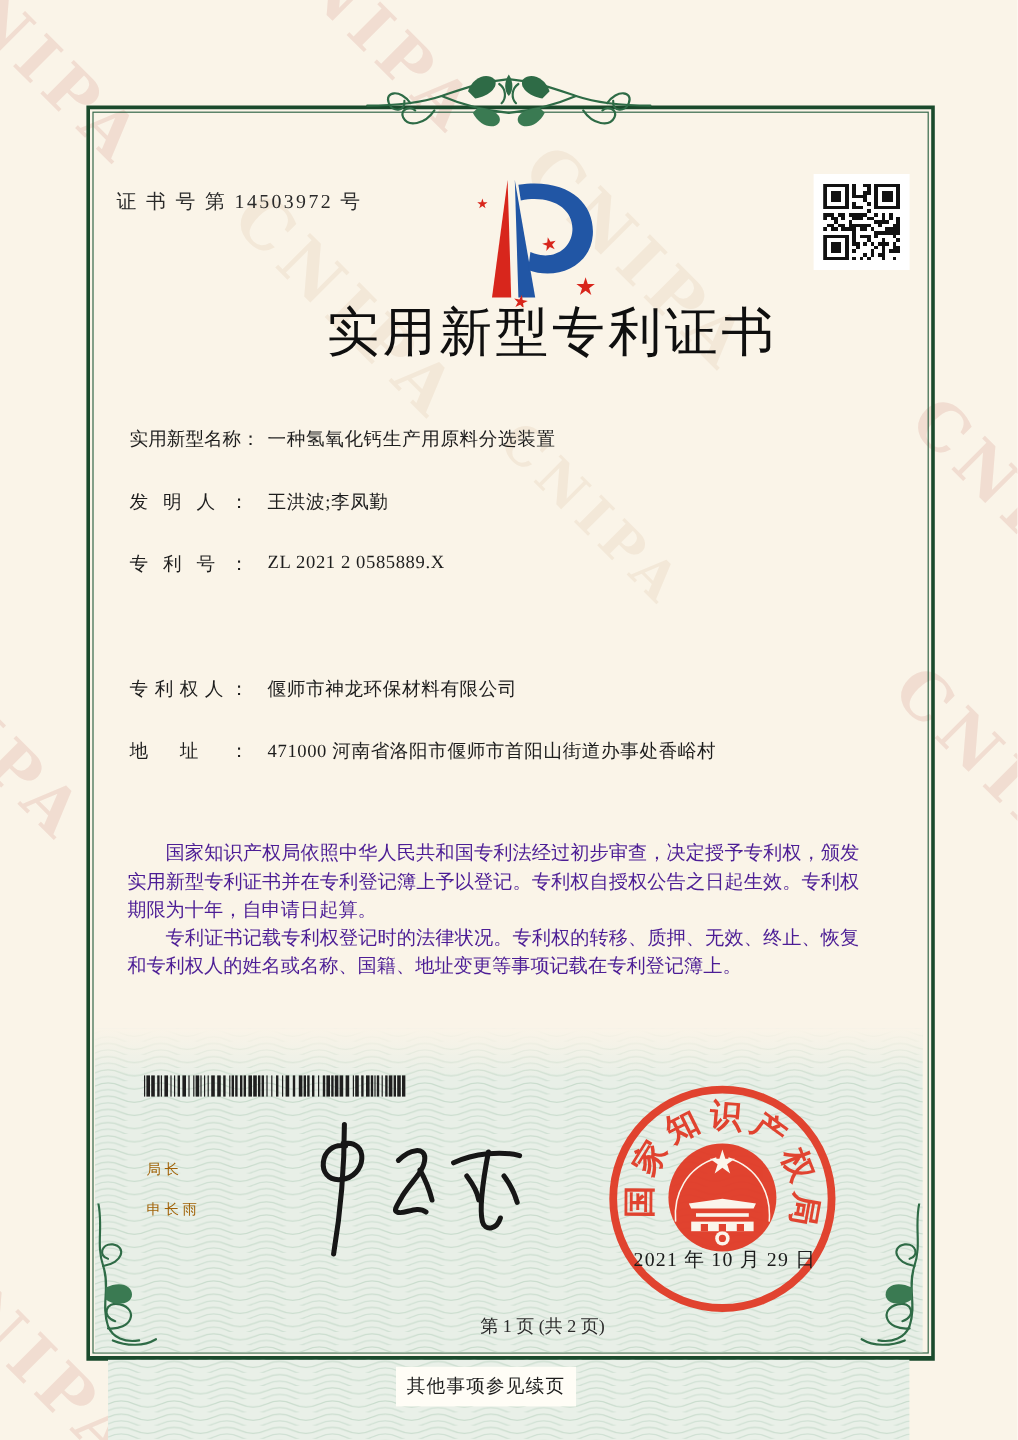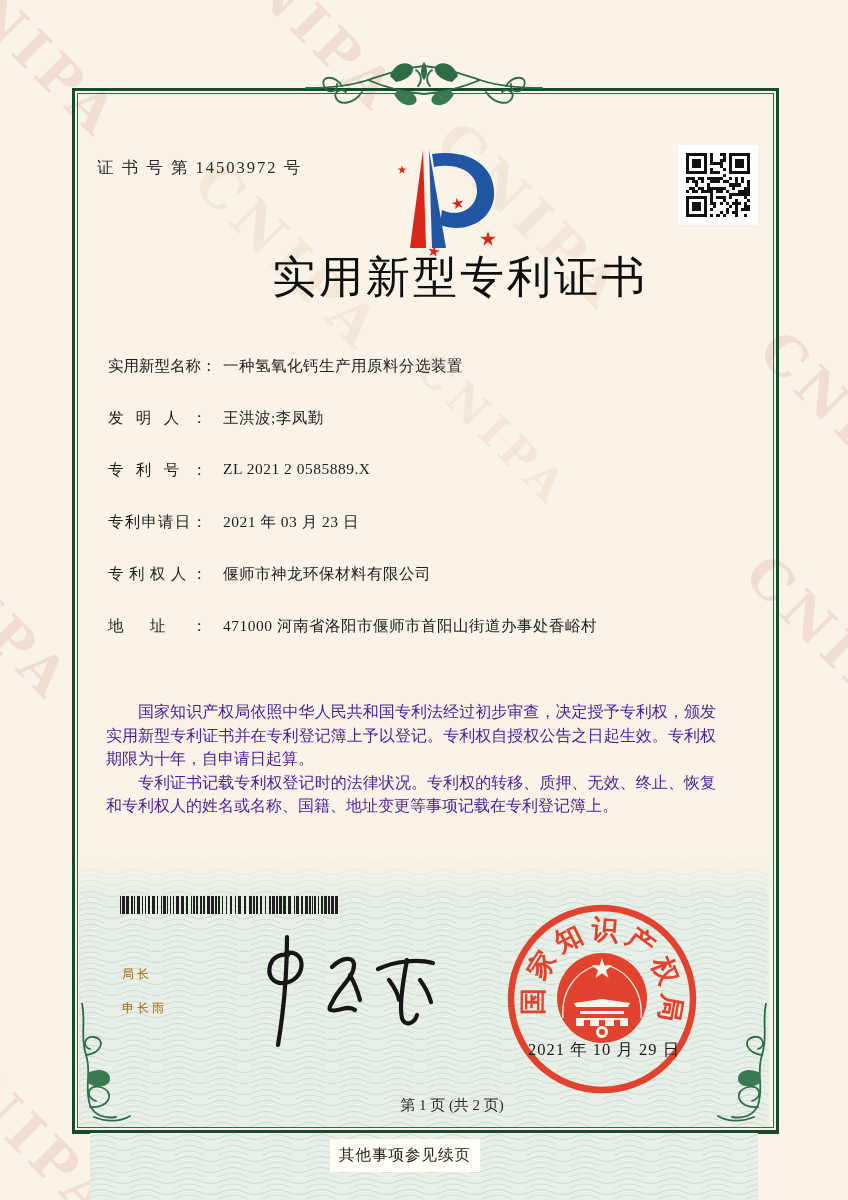--- a/index.html
+++ b/index.html
@@ -148,23 +148,20 @@
   <div class="abs title">实用新型专利证书</div>
 
   <div class="row" style="top:356px">
     <span class="lab">实用新型名称：</span><span class="val">一种氢氧化钙生产用原料分选装置</span>
   </div>
   <div class="row" style="top:408px">
     <span class="lab">发明人：</span><span class="val">王洪波;李凤勤</span>
   </div>
   <div class="row" style="top:460px">
     <span class="lab">专利号：</span><span class="val">ZL 2021 2 0585889.X</span>
-  </div>
-  <div class="row" style="top:512px">
-    <span class="lab">专利申请日：</span><span class="val">2021 年 03 月 23 日</span>
   </div>
   <div class="row" style="top:564px">
     <span class="lab">专利权人：</span><span class="val">偃师市神龙环保材料有限公司</span>
   </div>
   <div class="row" style="top:616px">
     <span class="lab">地址：</span><span class="val">471000 河南省洛阳市偃师市首阳山街道办事处香峪村</span>
   </div>
 
   <div class="abs bodytext">
     <p>国家知识产权局依照中华人民共和国专利法经过初步审查，决定授予专利权，颁发实用新型专利证书并在专利登记簿上予以登记。专利权自授权公告之日起生效。专利权期限为十年，自申请日起算。</p>

